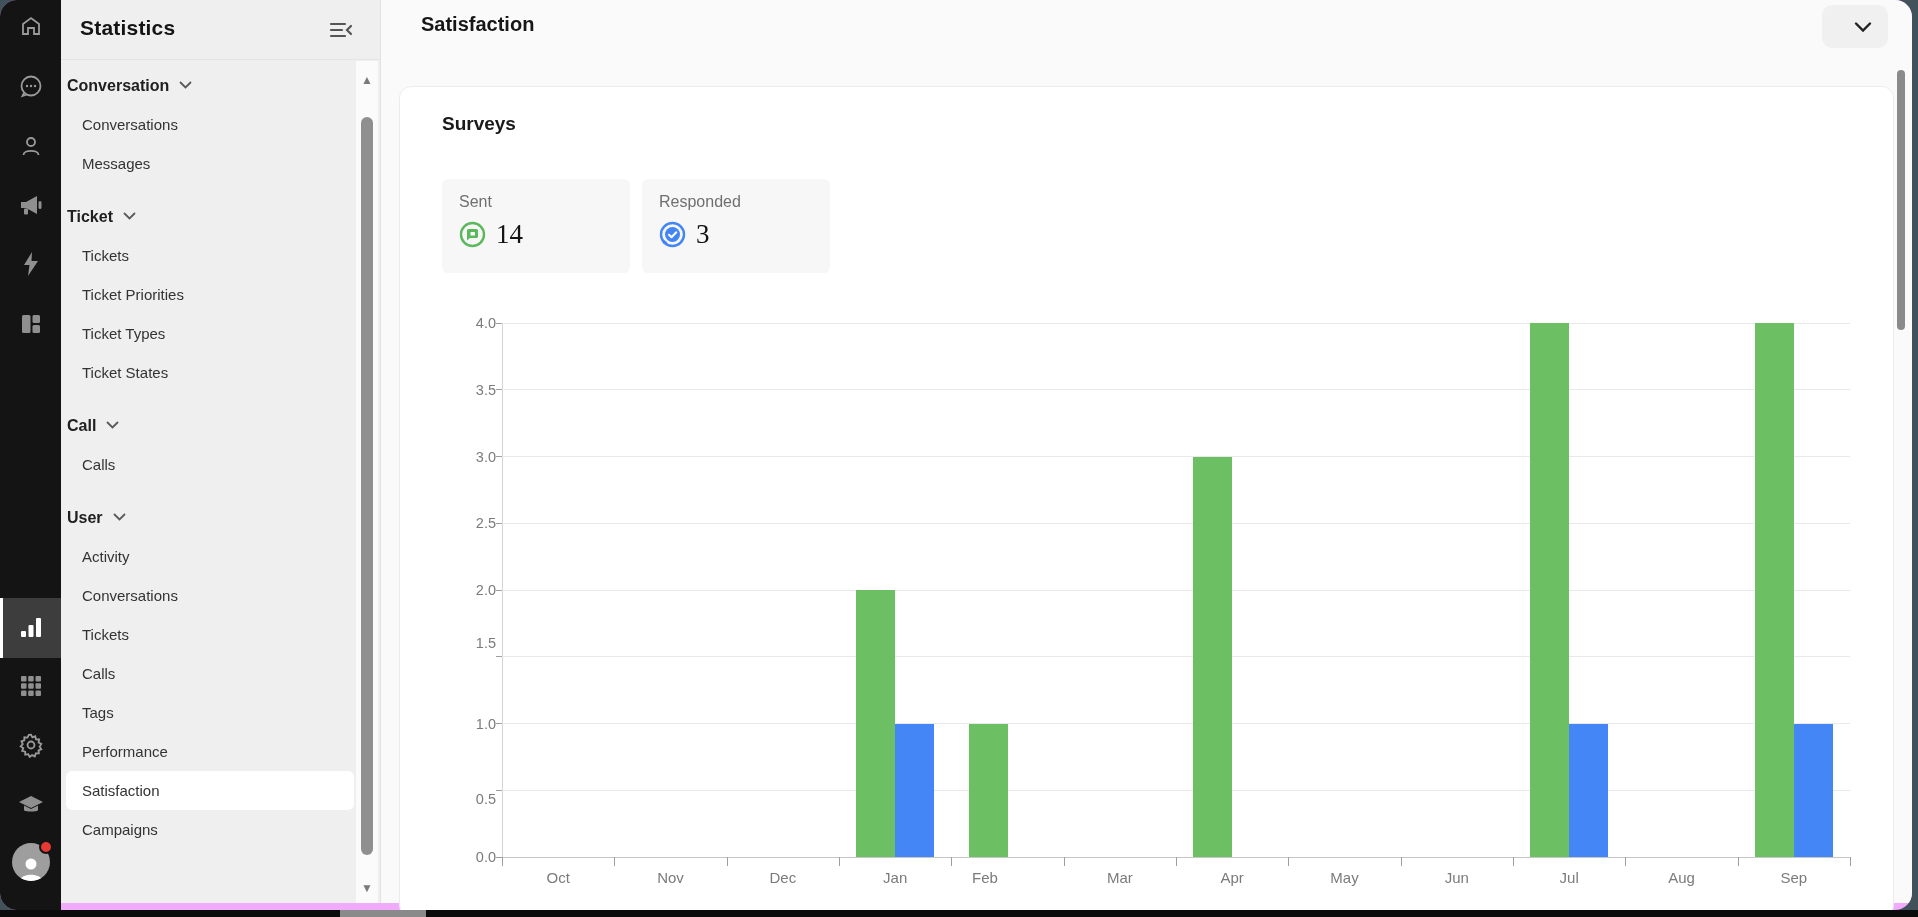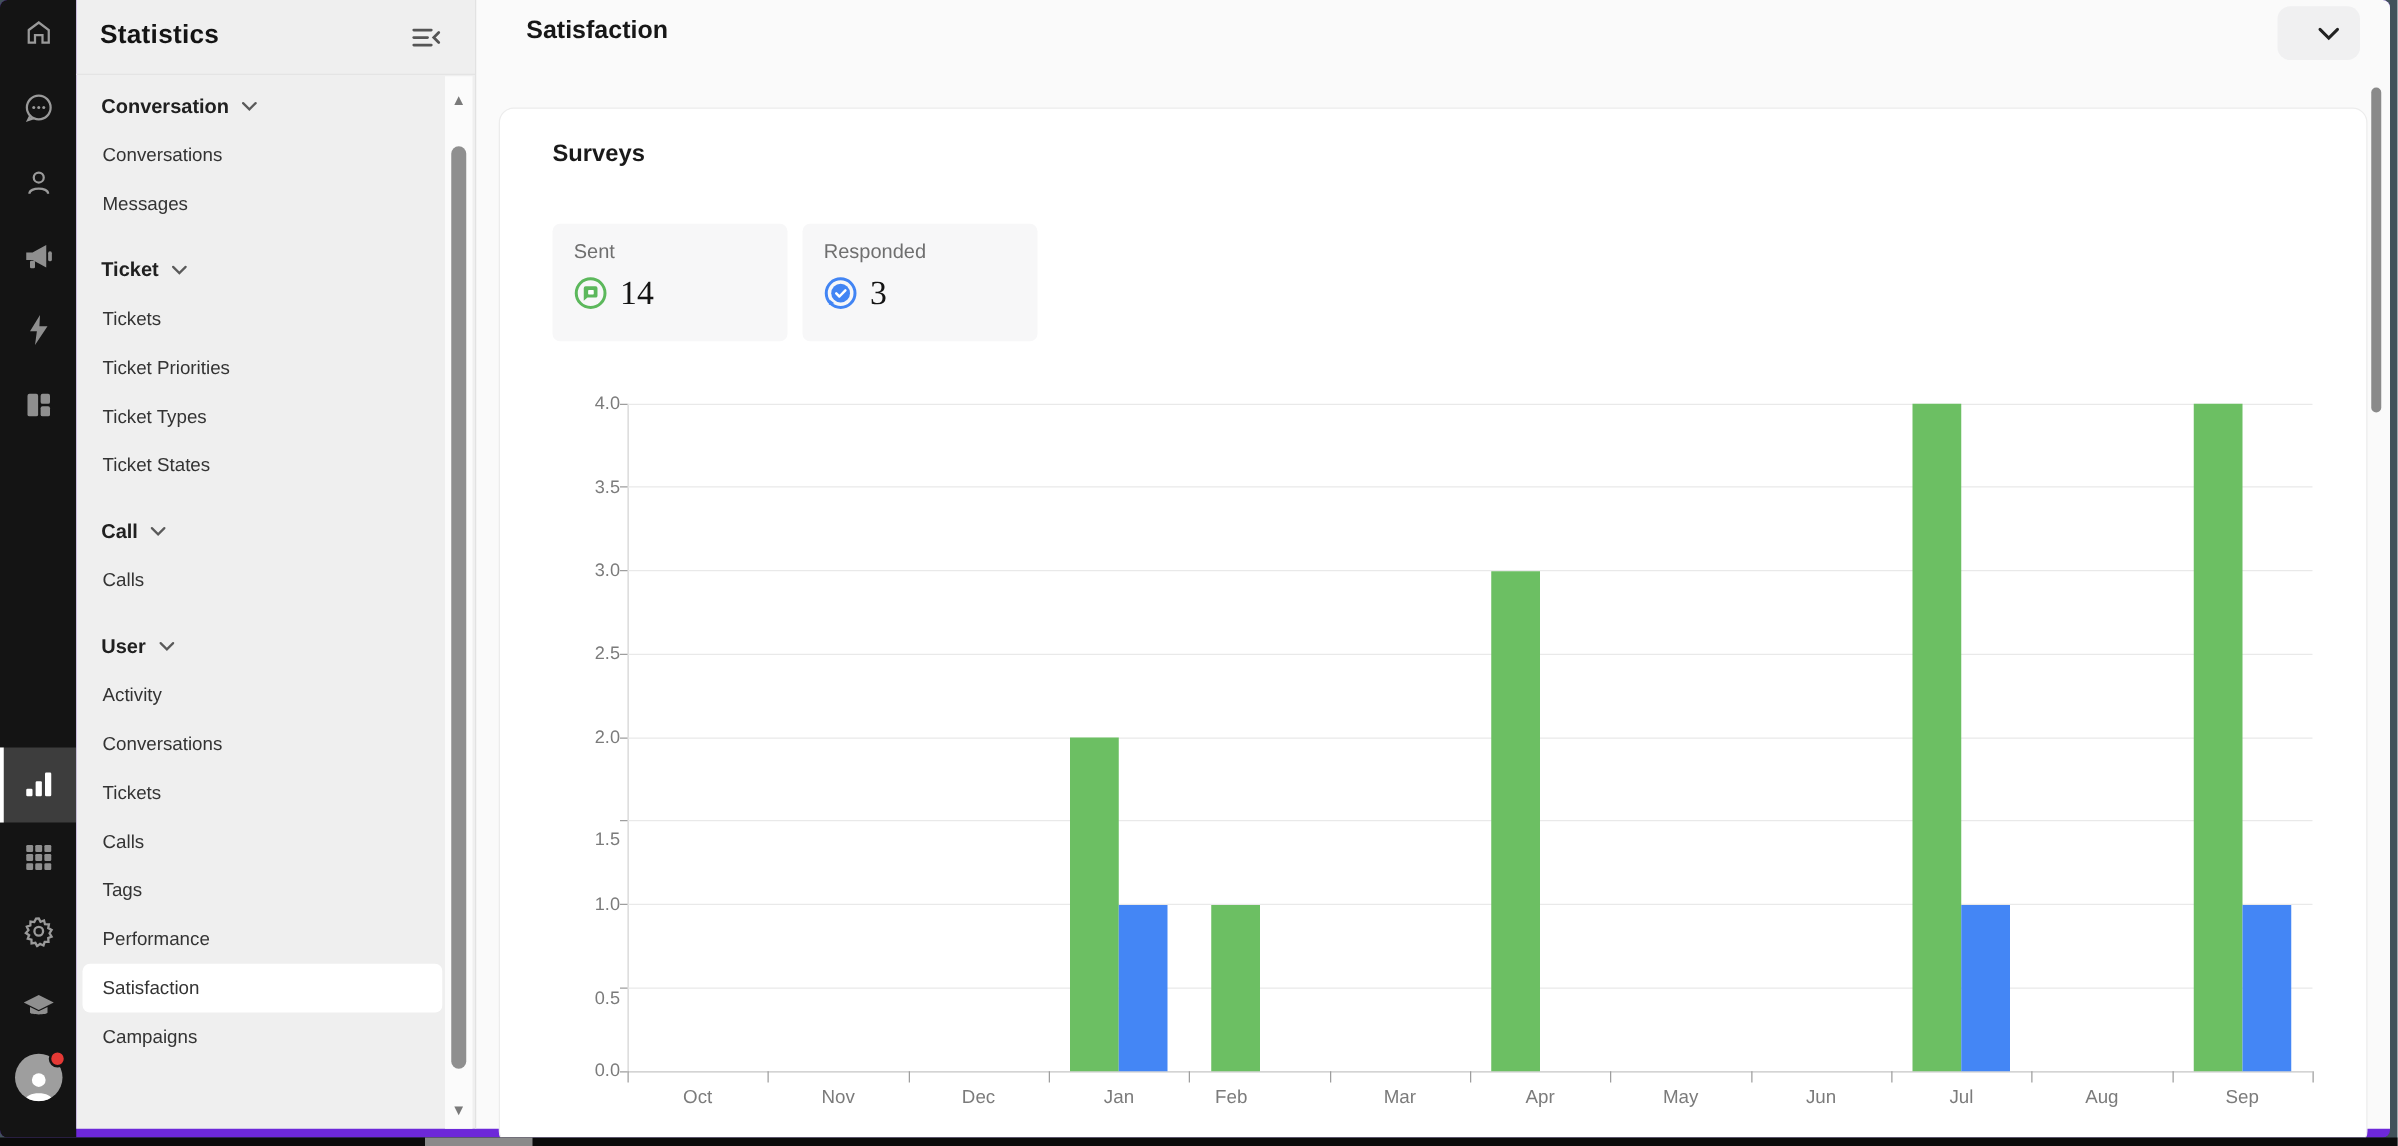--- a/index.html
+++ b/index.html
@@ -1,20 +1,20 @@
 <!DOCTYPE html>
 <html><head>
 <meta charset="utf-8">
 <style>
   * { margin:0; padding:0; box-sizing:border-box; }
   html,body { width:1918px; height:917px; overflow:hidden;
     font-family:"Liberation Sans","DejaVu Sans",sans-serif; }
   .page { position:absolute; inset:0; background:#42525a; }
   .window { position:absolute; left:0; top:0; right:6px; bottom:7px;
-    border-radius:6px; overflow:hidden; background:#6d28d9; }
+    border-radius:17px; overflow:hidden; background:#f0abfc; }
   .bottom-strip { position:absolute; left:0; right:0; bottom:0; height:7px; background:#0b0b0b; }
   .bottom-strip .seg { position:absolute; left:340px; width:86px; top:0; bottom:0; background:#8a8a8a; }
 
   
   .rail { position:absolute; left:0; top:0; bottom:0; width:61px; background:#141414; }
   .rail-item { position:absolute; left:0; width:61px; height:44px;
     display:flex; align-items:center; justify-content:center; color:#9a9a9a; }
   .rail-item svg { display:block; }
   .rail-item.active { background:#3d3d3d; height:60px; }
   .rail-item.active::before { content:""; position:absolute; left:0; top:0; bottom:0; width:3px; background:#ffffff; }
@@ -24,21 +24,21 @@
   .avatar-dot { position:absolute; right:-3px; top:-3px; width:14px; height:14px;
     border-radius:50%; background:#e53935; border:2px solid #141414; }
 
   
   .sidebar { position:absolute; left:61px; top:0; bottom:7px; width:319px; background:#efefef; }
   .sidebar-title-row { position:absolute; left:0; right:0; top:0; height:60px; border-bottom:1px solid #e4e4e4; }
   .sidebar-title { position:absolute; left:19px; top:16px; font-size:21px; font-weight:bold; color:#141414; letter-spacing:.2px; }
   .collapse-btn { position:absolute; right:26px; top:18px; width:26px; height:24px; cursor:pointer;
     display:flex; align-items:center; justify-content:center; }
   .nav { position:absolute; left:0; right:26px; top:61px; bottom:0; padding-top:2px; overflow:hidden; }
-  .nav-header { height:39px; margin-top:14px; display:flex; align-items:center; padding-left:20px;
+  .nav-header { height:39px; margin-top:14px; display:flex; align-items:center; padding-left:6px;
     font-size:16px; font-weight:bold; color:#202020; }
   .nav-header:first-child { margin-top:3px; }
   .nav-header .chev { margin-left:10px; display:flex; align-items:center; }
   .nav-item { height:39px; display:flex; align-items:center; padding-left:21px;
     font-size:15px; color:#333333; cursor:pointer; }
   .nav-item.active { background:#ffffff; border-radius:6px; margin-left:5px; padding-left:16px; }
   
   .sb-scroll { position:absolute; right:2px; top:61px; bottom:0; width:22px; background:#fbfbfb; }
   .sb-arrow { position:absolute; left:4px; width:14px; height:14px; color:#7a7a7a; font-size:12px;
     line-height:14px; text-align:center; }
@@ -265,21 +265,21 @@
               </svg>
             </span>
             <span class="tile-value">3</span>
           </div>
         </div>
 
         <div class="ylabels" id="ylabels">
             <div class="ylabel" style="top: 526px;">0.0</div>
             <div class="ylabel" style="top: 468px;">0.5</div>
             <div class="ylabel" style="top: 392.5px;">1.0</div>
-            <div class="ylabel" style="top: 341px;">1.5</div>
+            <div class="ylabel" style="top: 312px;">1.5</div>
             <div class="ylabel" style="top: 259px;">2.0</div>
             <div class="ylabel" style="top: 192.25px;">2.5</div>
             <div class="ylabel" style="top: 125.5px;">3.0</div>
             <div class="ylabel" style="top: 58.75px;">3.5</div>
             <div class="ylabel" style="top: -8px;">4.0</div>
           </div>
         <div class="plot" id="plot">
             <div class="yaxis-line"></div>
             <div class="gridline axis" style="top: 533.5px;"></div>
             <div class="ytick" style="top: 533.5px;"></div>

